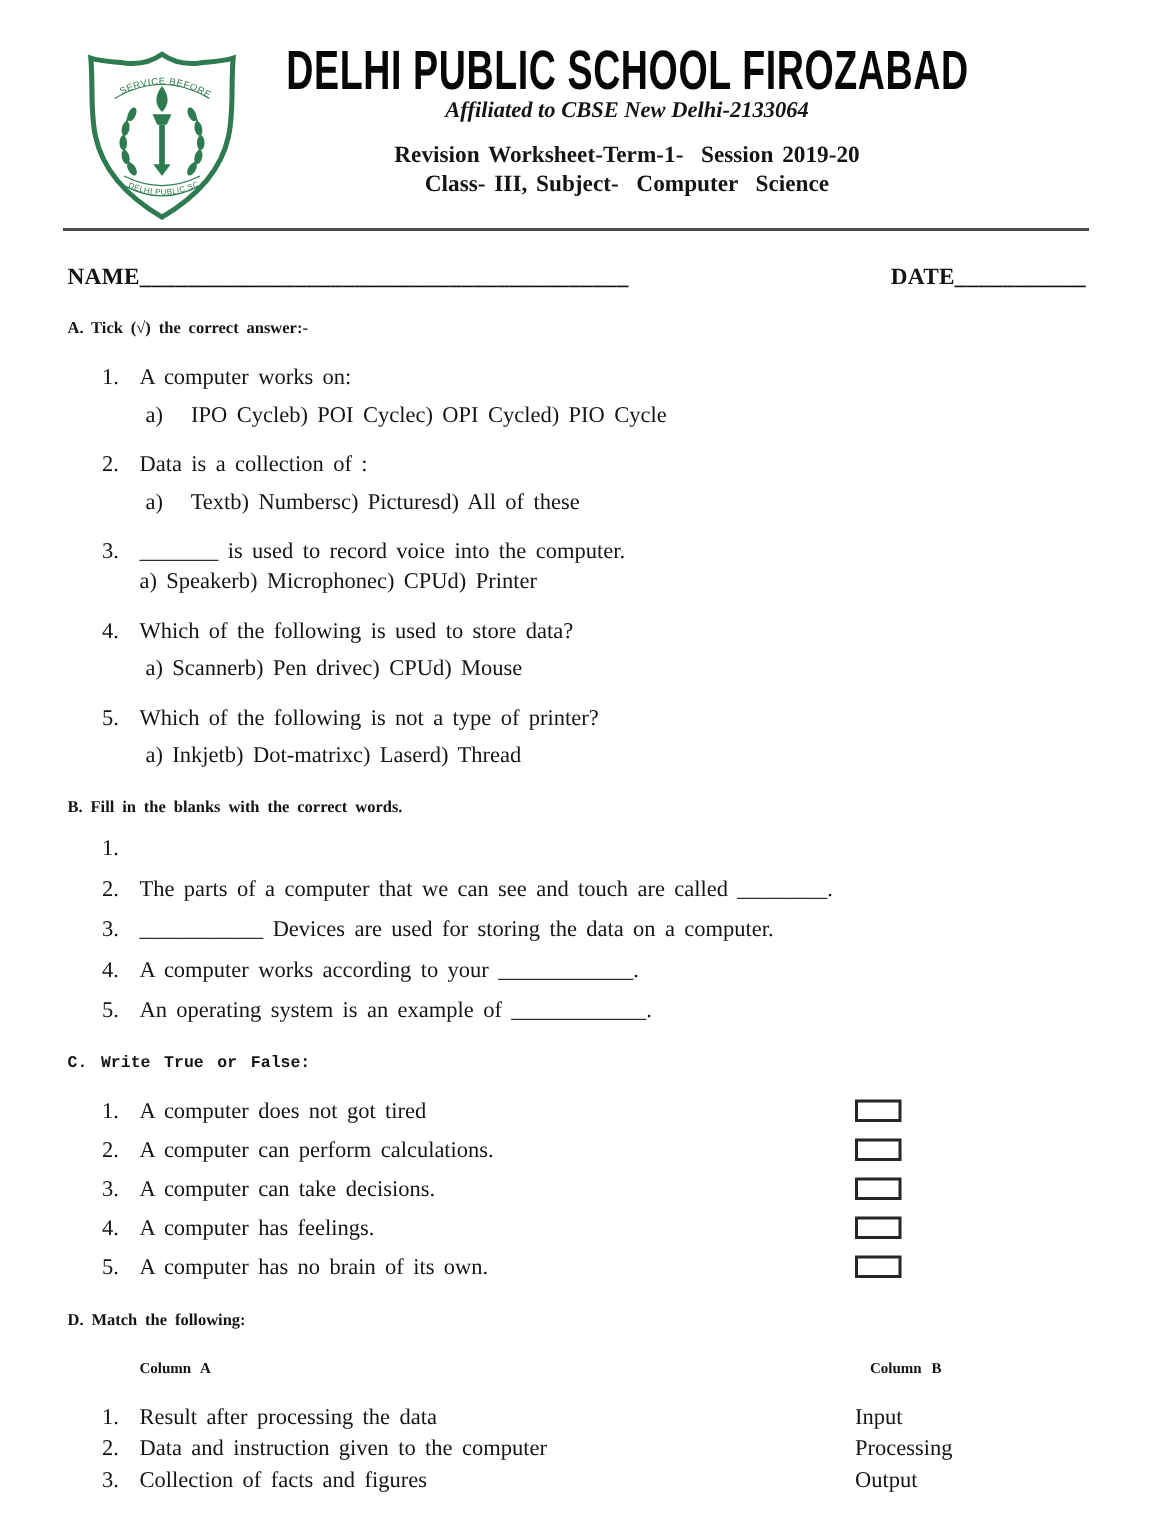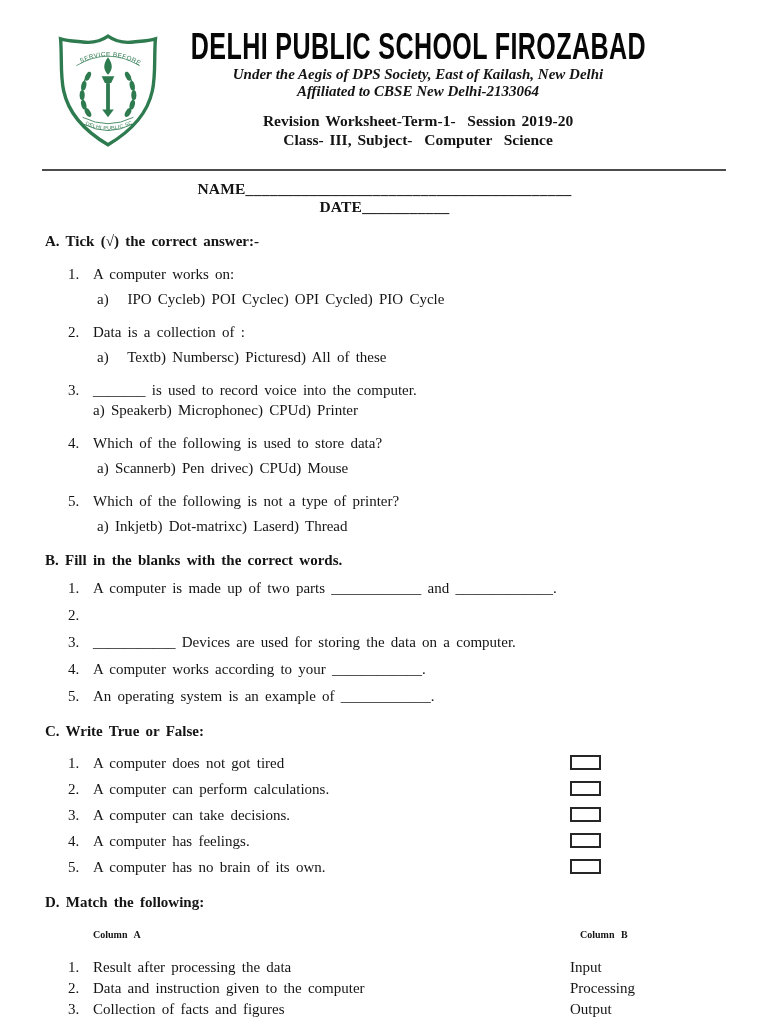--- a/index.html
+++ b/index.html
@@ -18,28 +18,28 @@
     display:inline-block;transform:scale(0.76,1.12);transform-origin:center top;
     white-space:nowrap;letter-spacing:.5px;color:#070707;line-height:30px;
   }
   .school-name-wrap{height:36px;}
   .aegis{font-weight:700;font-style:italic;font-size:15px;line-height:17px;}
   .ws-line{font-weight:700;font-size:15.5px;line-height:19px;word-spacing:2px;}
   .ws-first{margin-top:11px;}
   
   .rule{border:none;border-top:2.5px solid #4c4c4c;margin:20px 42px 0 42px;}
   .info-row{
-    display:flex;justify-content:space-between;align-items:center;
-    margin:9px 44px 0 45px;font-weight:700;font-size:15.5px;letter-spacing:.2px;flex-direction:column;
+    display:flex;justify-content:space-between;align-items:flex-start;
+    margin:22px 44px 0 45px;font-weight:700;font-size:15.5px;letter-spacing:.2px;
   }
   
-  .sec-title{font-weight:700;font-size:15px;margin-left:45px;word-spacing:2.5px;line-height:20px;}
+  .sec-title{font-weight:700;font-size:11px;margin-left:45px;word-spacing:2.5px;line-height:20px;}
   .st-a{margin-top:15px;}
   .st-b{margin-top:14px;}
-  .st-c{margin-top:15px;}
+  .st-c{margin-top:15px;font-family:Liberation Mono, monospace;}
   .st-d{margin-top:15px;}
   .body-line{font-size:15px;line-height:20px;word-spacing:2.5px;}
   .q{margin-top:13px;}
   .q-line{margin-left:68px;display:flex;}
   .q-num{width:25px;flex:none;}
   .opts{margin-left:97px;margin-top:5px;display:flex;white-space:pre;}
   .opts-tight{margin-top:0;margin-left:93px;}
   .fib{margin-left:68px;display:flex;margin-top:7px;}
   .fib-first{margin-top:8px;}
   .tf-row{margin-left:68px;display:flex;position:relative;margin-top:6px;}
@@ -90,21 +90,20 @@
         <path d="M26 80 Q50 92 74 80" fill="none" stroke="#2e7b50" stroke-width="0.8"></path>
         <path d="M27 86.5 Q50 98.5 73 86.5" fill="none" stroke="#2e7b50" stroke-width="0.8"></path>
         <path id="bannerArc" d="M26 86 Q50 97.5 74 86" fill="none"></path>
         <text font-size="5" font-family="Liberation Sans, sans-serif" fill="#2e7b50" letter-spacing="0.3">
           <textPath href="#bannerArc" startOffset="5%">DELHI PUBLIC SCHOOL</textPath>
         </text>
       </svg>
     </div>
     <div class="head-text">
       <div class="school-name-wrap"><span class="school-name">DELHI PUBLIC SCHOOL FIROZABAD</span></div>
-      <div class="aegis">Under the Aegis of DPS Society, East of Kailash, New Delhi</div>
       <div class="aegis">Affiliated to CBSE New Delhi-2133064</div>
       <div class="ws-line ws-first">Revision Worksheet-Term-1-  Session 2019-20</div>
       <div class="ws-line">Class- III, Subject-  Computer  Science</div>
     </div>
   </div>
 
   <hr class="rule">
 
   <div class="info-row">
     <div><span>NAME</span><span>_________________________________________</span></div>
@@ -150,24 +149,24 @@
         <span class="q-num">5.</span>
         <span>Which of the following is not a type of printer?</span>
       </div>
     <div class="opts body-line"><span>a) Inkjet</span><span>b) Dot-matrix</span><span>c) Laser</span><span>d) Thread</span></div>
   </div>
 
   <div class="sec-title st-b">B. Fill in the blanks with the correct words.</div>
 
   <div class="fib fib-first body-line">
       <span class="q-num">1.</span>
-      <span>A computer is made up of two parts ____________ and _____________.</span>
     </div>
   <div class="fib body-line">
       <span class="q-num">2.</span>
+      <span>The parts of a computer that we can see and touch are called ________.</span>
     </div>
   <div class="fib body-line">
       <span class="q-num">3.</span>
       <span>___________ Devices are used for storing the data on a computer.</span>
     </div>
   <div class="fib body-line">
       <span class="q-num">4.</span>
       <span>A computer works according to your ____________.</span>
     </div>
   <div class="fib body-line">

